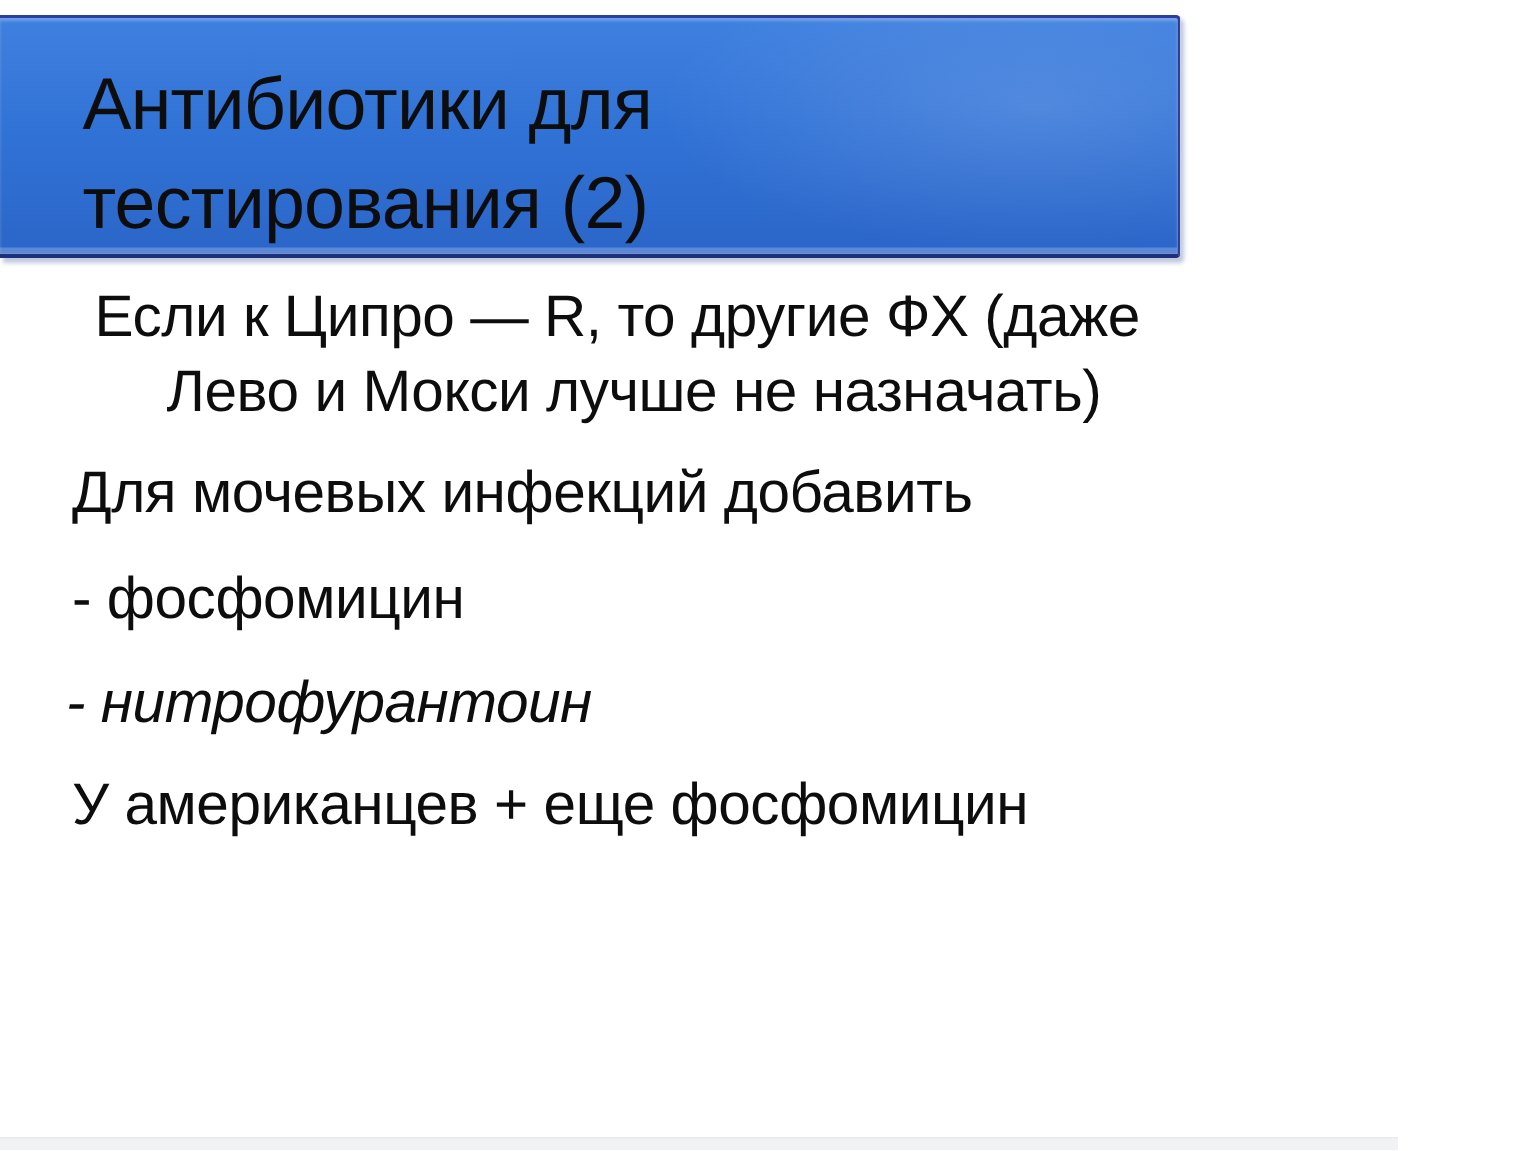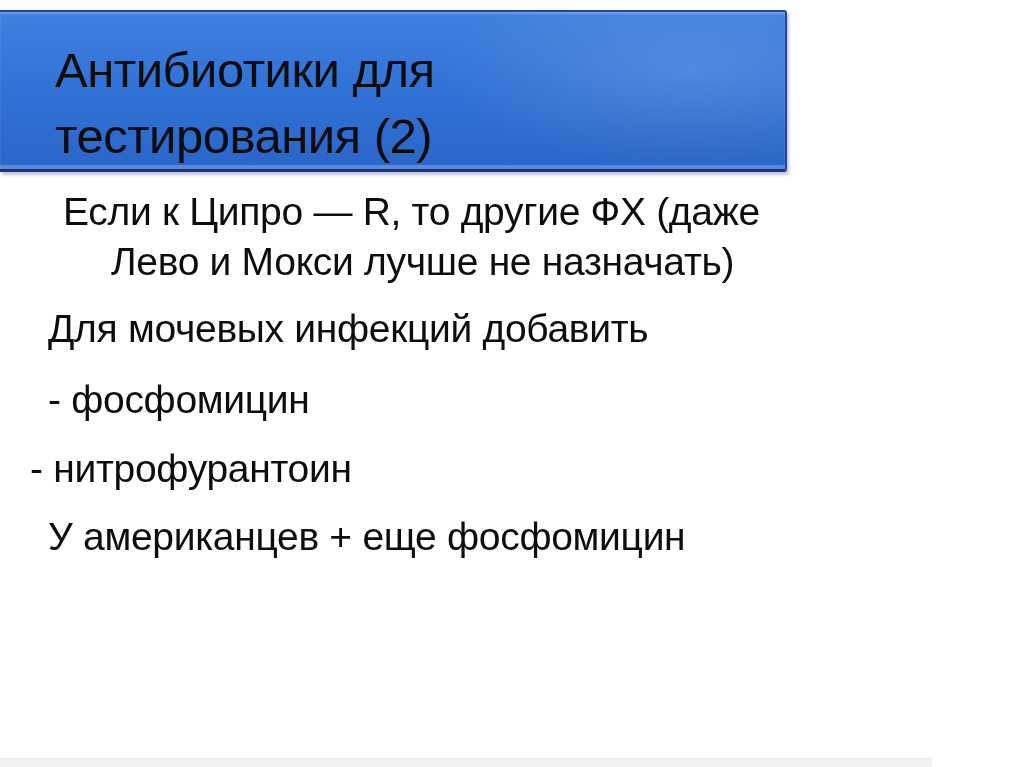--- a/index.html
+++ b/index.html
@@ -71,21 +71,21 @@
     font-size:39px;
     line-height:46px;
     color:var(--text);
     white-space:nowrap;
     letter-spacing:-0.3px;
   }
   .l1{top:189px;left:63px;}
   .l2{top:239px;left:75px;margin-left:36px;}
   .l3{top:306px;left:48px;}
   .l4{top:377px;left:48px;}
-  .l5{top:446px;left:30px;}
+  .l5{top:446px;left:44px;font-style:italic;}
   .l6{top:514px;left:48px;}
   
   .bottom-strip{
     position:absolute;
     left:0;
     bottom:0;
     width:100%;
     height:8px;
     background:var(--bottom-strip);
     border-top:1px solid #E9EAEC;

